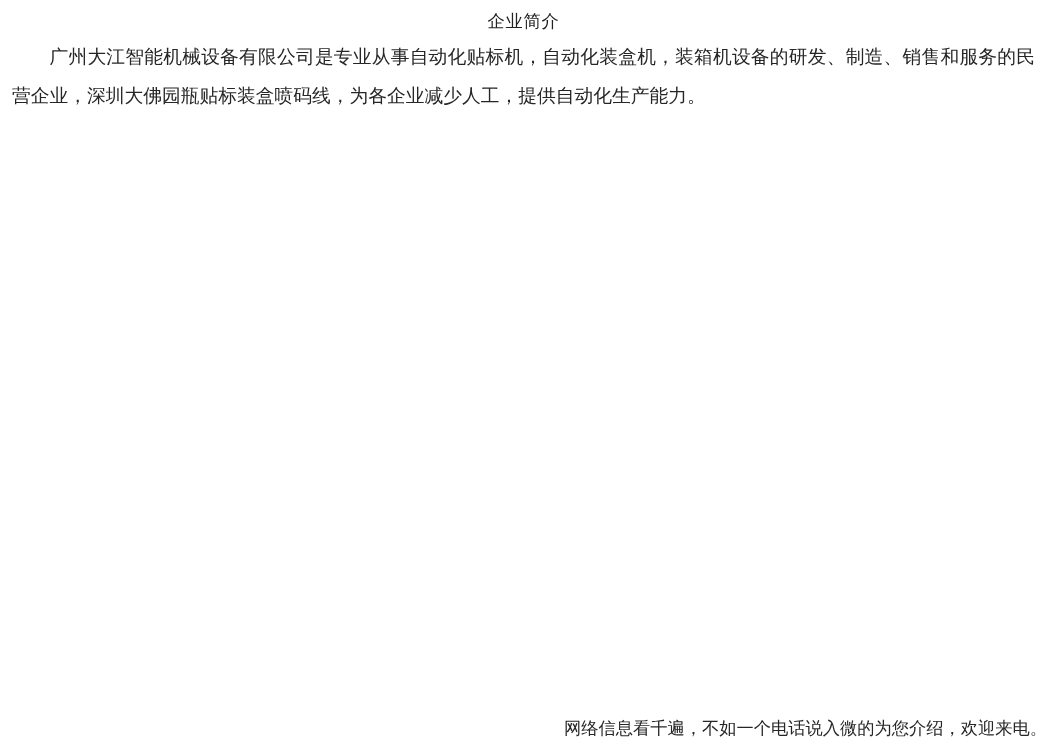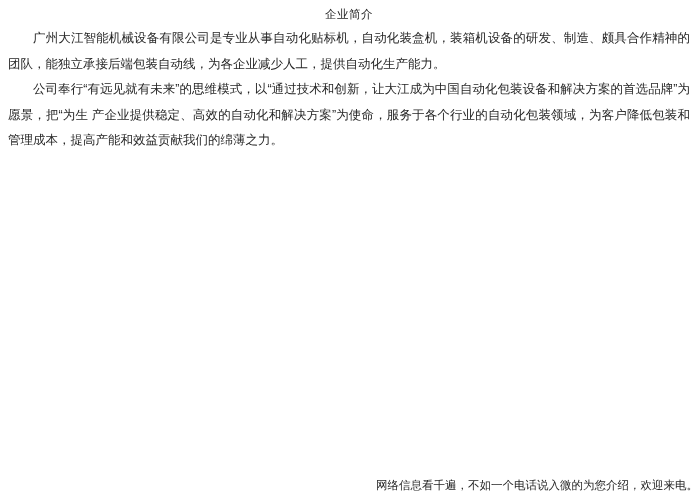--- a/index.html
+++ b/index.html
@@ -80,22 +80,21 @@
   }
 </style>
 </head>
 <body>
 
 <div id="page">
 
   <div class="doc-title">企业简介</div>
 
   <div class="body-text">
-    <p>广州大江智能机械设备有限公司是专业从事自动化贴标机，自动化装盒机，装箱机设备的研发、制造、颇具合作精神的团队，能独立承接后端包装自动线，为各企业减少人工，提供自动化生产能力。</p>
-    <p>公司奉行“有远见就有未来”的思维模式，以“通过技术和创新，让大江成为中国自动化包装设备和解决方案的首选品牌”为愿景，把“为生 产企业提供稳定、高效的自动化和解决方案”为使命，服务于各个行业的自动化包装领域，为客户降低包装和管理成本，提高产能和效益贡献我们的绵薄之力。</p>
+    <p>广州大江智能机械设备有限公司是专业从事自动化贴标机，自动化装盒机，装箱机设备的研发、制造、销售和服务的民营企业，深圳大佛园瓶贴标装盒喷码线，为各企业减少人工，提供自动化生产能力。</p>
   </div>
 
   <div class="footer-line">网络信息看千遍，不如一个电话说入微的为您介绍，欢迎来电。</div>
 
   <div class="watermark">
   </div>
 
 </div>
 
 </body></html>

